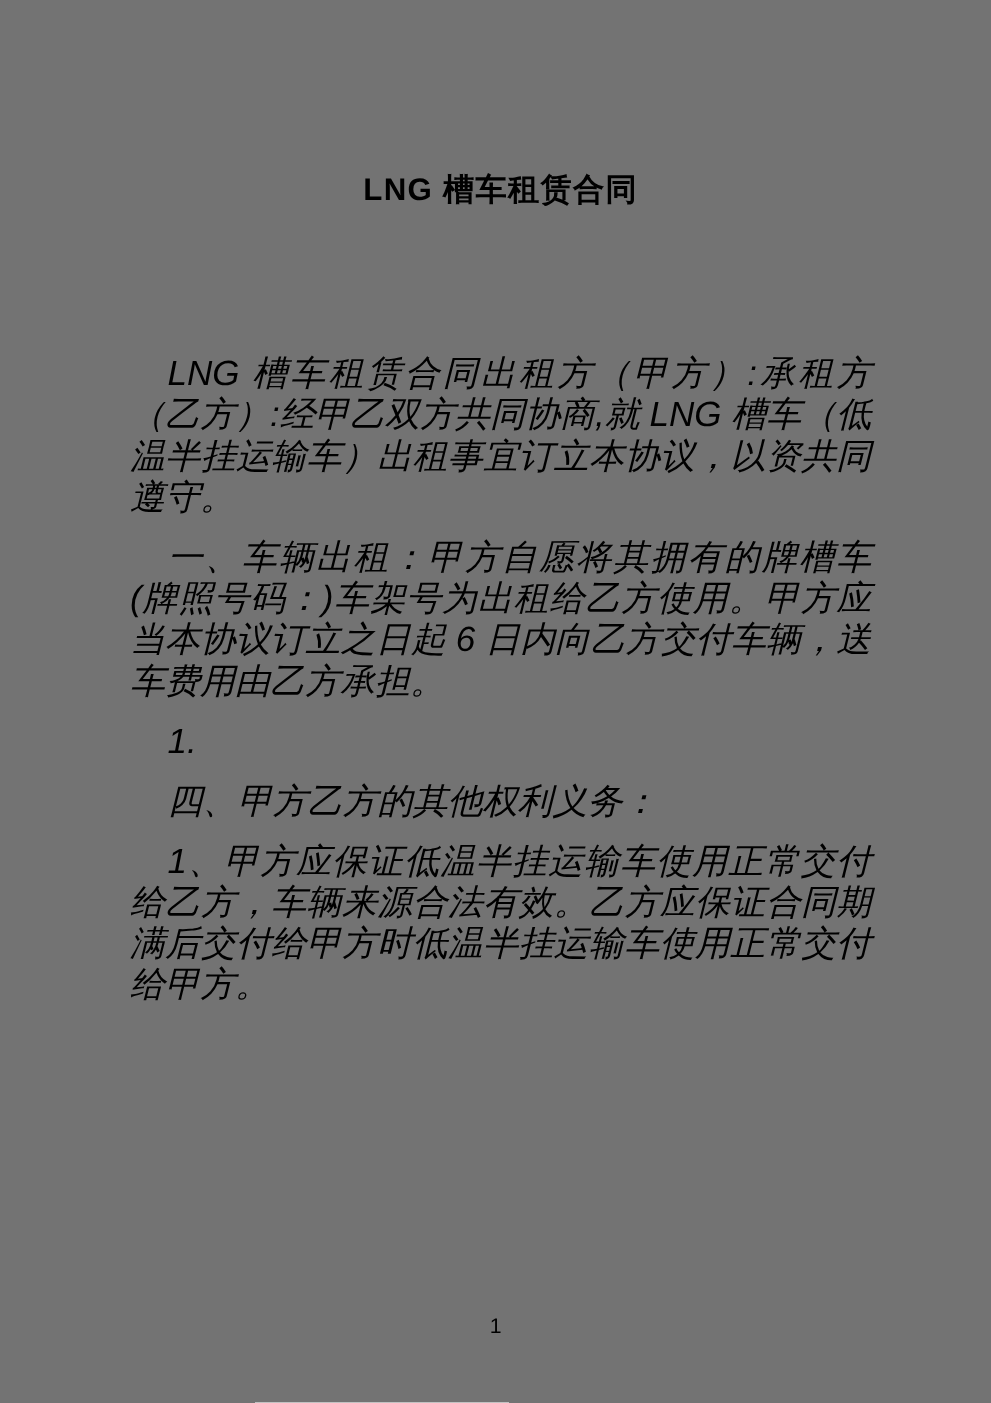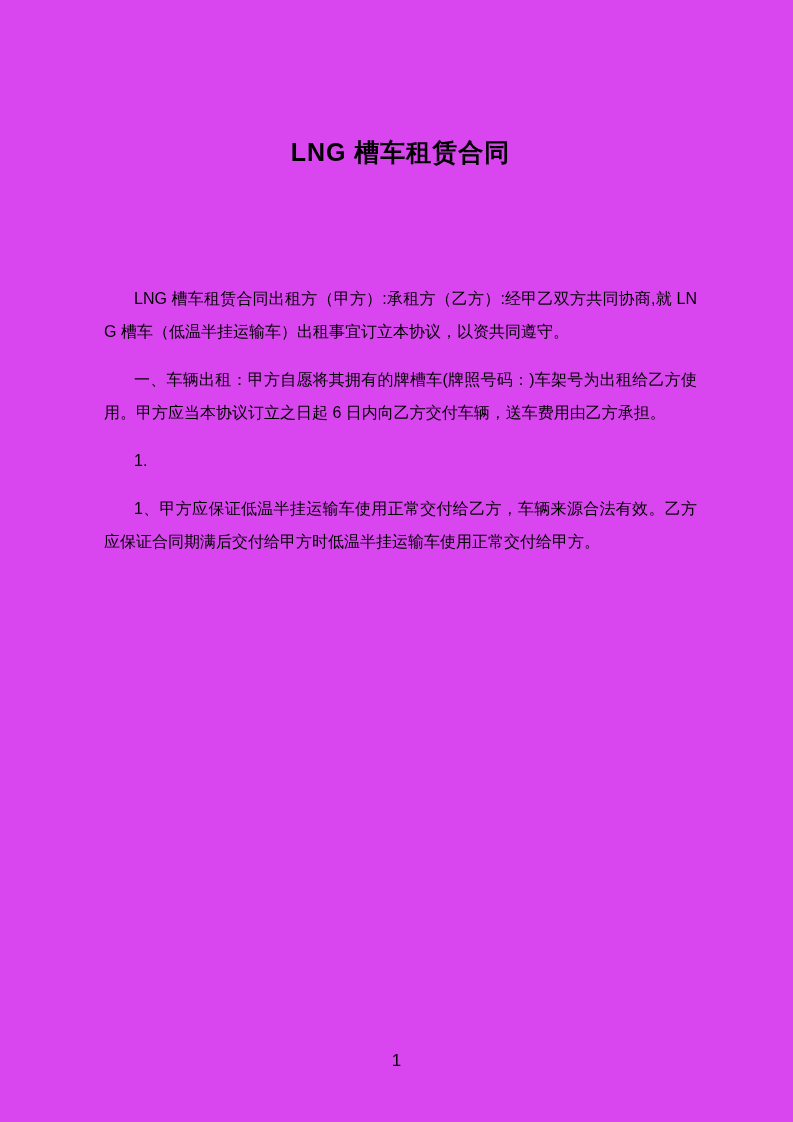--- a/index.html
+++ b/index.html
@@ -2,43 +2,44 @@
 <html><head>
 <meta charset="utf-8">
 <style>
   * { margin: 0; padding: 0; box-sizing: border-box; }
   html, body { background: #ffffff; }
   .page {
     position: relative;
     width: 793px;
     height: 1122px;
     margin: 0 auto;
-    background: #d946ef;
+    background: #737373;
     color: #000000;
     font-family: "Liberation Sans", "DejaVu Sans", sans-serif;
     overflow: hidden;
   }
   .content {
     padding: 134px 96px 0 104px;
   }
   .doc-title {
     text-align: center;
     font-size: 25px;
     font-weight: 700;
     line-height: 36px;
     letter-spacing: 1px;
     margin-bottom: 112px;
   }
   .para {
-    font-size: 16px;
+    font-size: 28px;
     line-height: 33px;
     text-align: justify;
     text-indent: 30px;
     margin-bottom: 15px;
     word-break: break-all;
+    font-style: italic;
   }
   .page-footer {
     position: absolute;
     top: 1050px;
     left: 0;
     width: 100%;
     text-align: center;
     font-size: 17px;
     line-height: 22px;
   }
@@ -54,18 +55,19 @@
 
     <p class="para">一、车辆出租：甲方自愿将其拥有的牌槽车(牌照号码：)车架号为出租给乙方使用。甲方应当本协议订立之日起 6 日内向乙方交付车辆，送车费用由乙方承担。</p>
 
 
 
 
 
     <p class="para">1.</p>
 
 
+    <p class="para">四、甲方乙方的其他权利义务：</p>
 
     <p class="para">1、甲方应保证低温半挂运输车使用正常交付给乙方，车辆来源合法有效。乙方应保证合同期满后交付给甲方时低温半挂运输车使用正常交付给甲方。</p>
   </div>
 
   <div class="page-footer">1</div>
 </div>
 
 </body></html>

